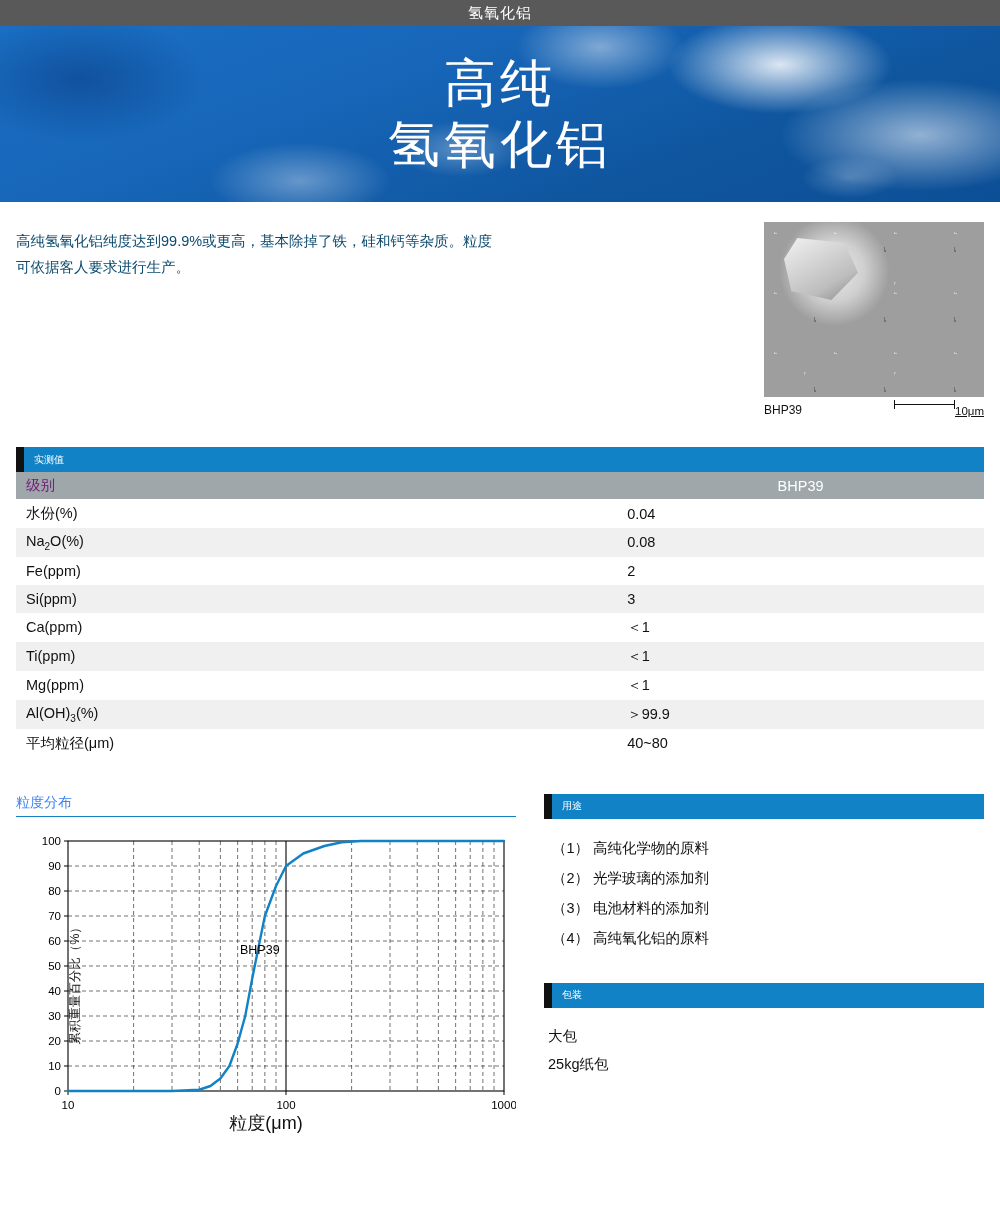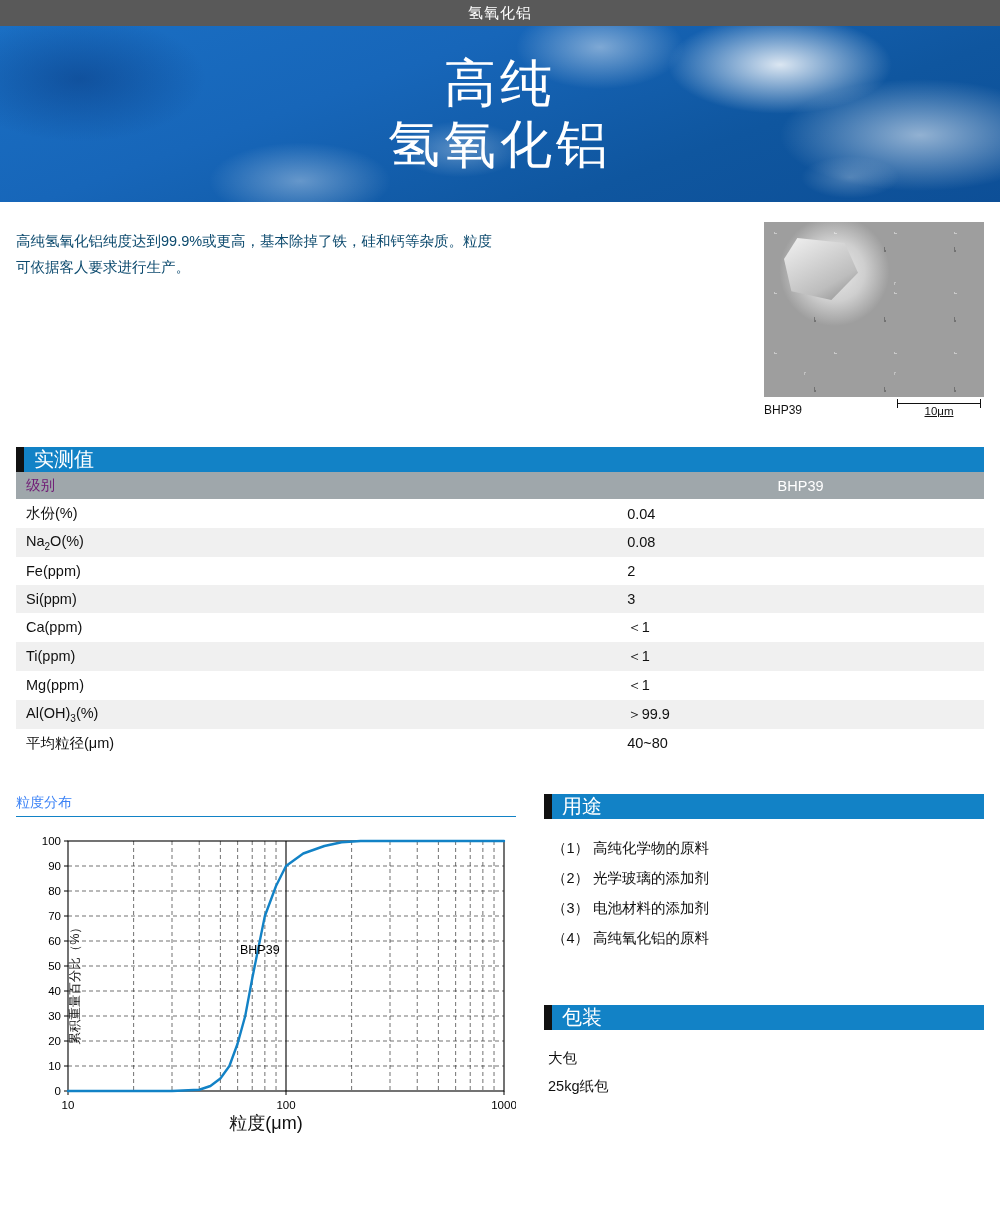--- a/index.html
+++ b/index.html
@@ -120,22 +120,20 @@
   .sem-caption-row {
     display: flex;
     align-items: center;
     justify-content: space-between;
     margin-top: 6px;
     font-size: 12px;
     color: #111;
   }
   .scalebar {
     display: flex;
-    flex-direction: column;
-    align-items: center;
     width: 90px;
     text-decoration: underline;
   }
   .scalebar .bar {
     width: 84px;
     height: 1px;
     background: #111;
     position: relative;
   }
   .scalebar .bar::before,
@@ -151,21 +149,21 @@
   .scalebar .bar::after { right: 0; }
   .scalebar .lbl { font-size: 11.5px; margin-top: 1px; }
 
   
   .sec-bar {
     display: flex;
     align-items: center;
     height: 25px;
     background: #1282c6;
     color: #fff;
-    font-size: 20px;
+    font-size: 10px;
     position: relative;
   }
   .sec-bar .tab {
     width: 8px;
     height: 25px;
     background: #111;
     margin-right: 10px;
   }
 
   
@@ -235,21 +233,21 @@
     font-size: 18px;
   }
 
   
   .usage-list {
     margin: 14px 0 0 8px;
     font-size: 14.5px;
     line-height: 30px;
   }
   .usage-item { display: flex; gap: 4px; }
-  .pack-block { margin-top: 52px; }
+  .pack-block { margin-top: 30px; }
   .pack-list {
     margin: 14px 0 0 4px;
     font-size: 14.5px;
     line-height: 28px;
   }
 </style>
 </head>
 <body>
 
 <div class="topbar">

